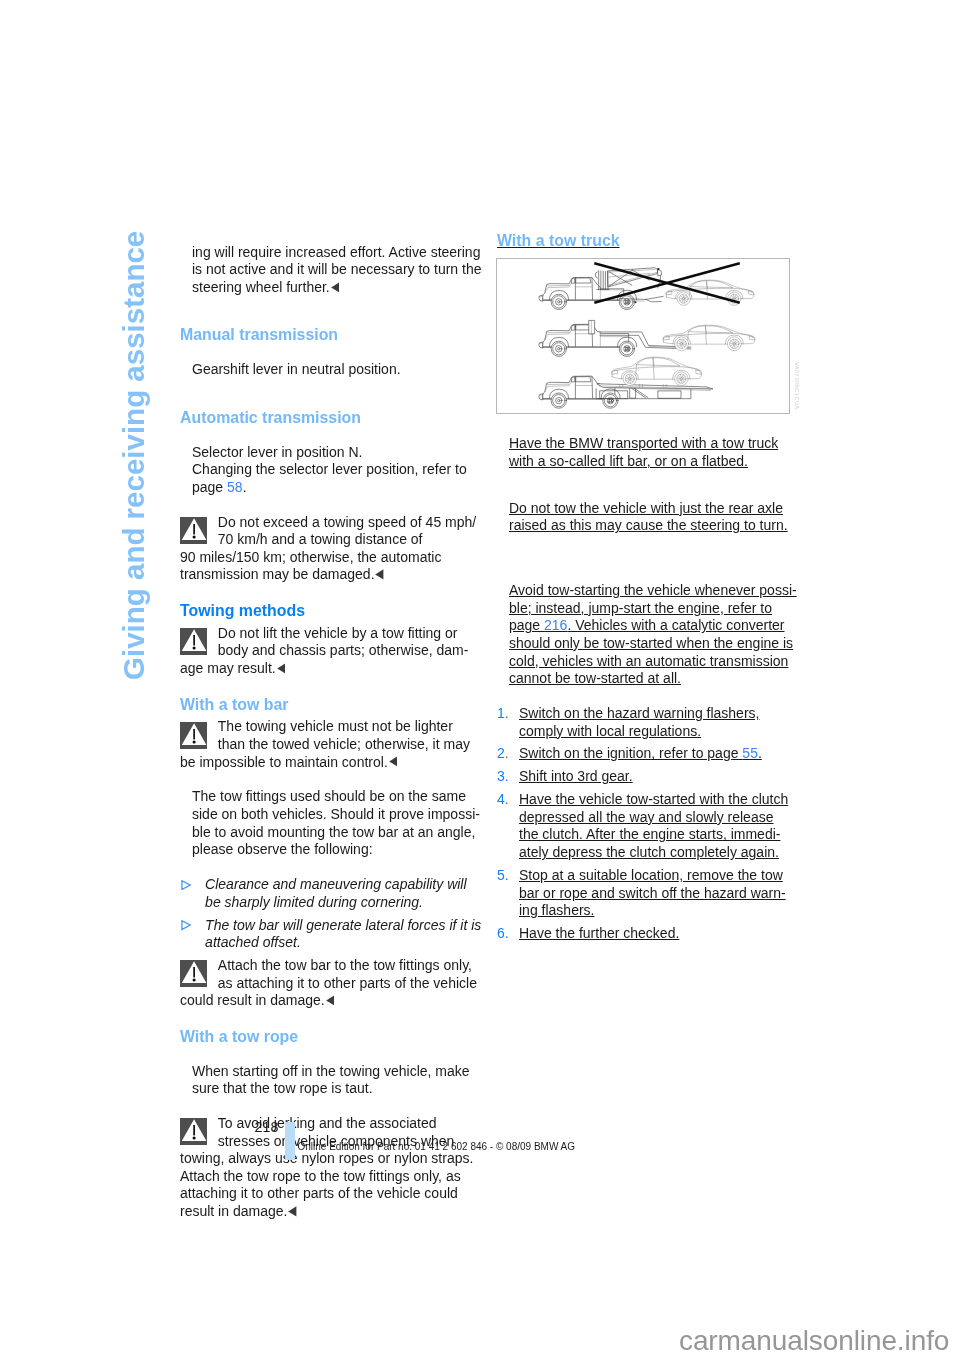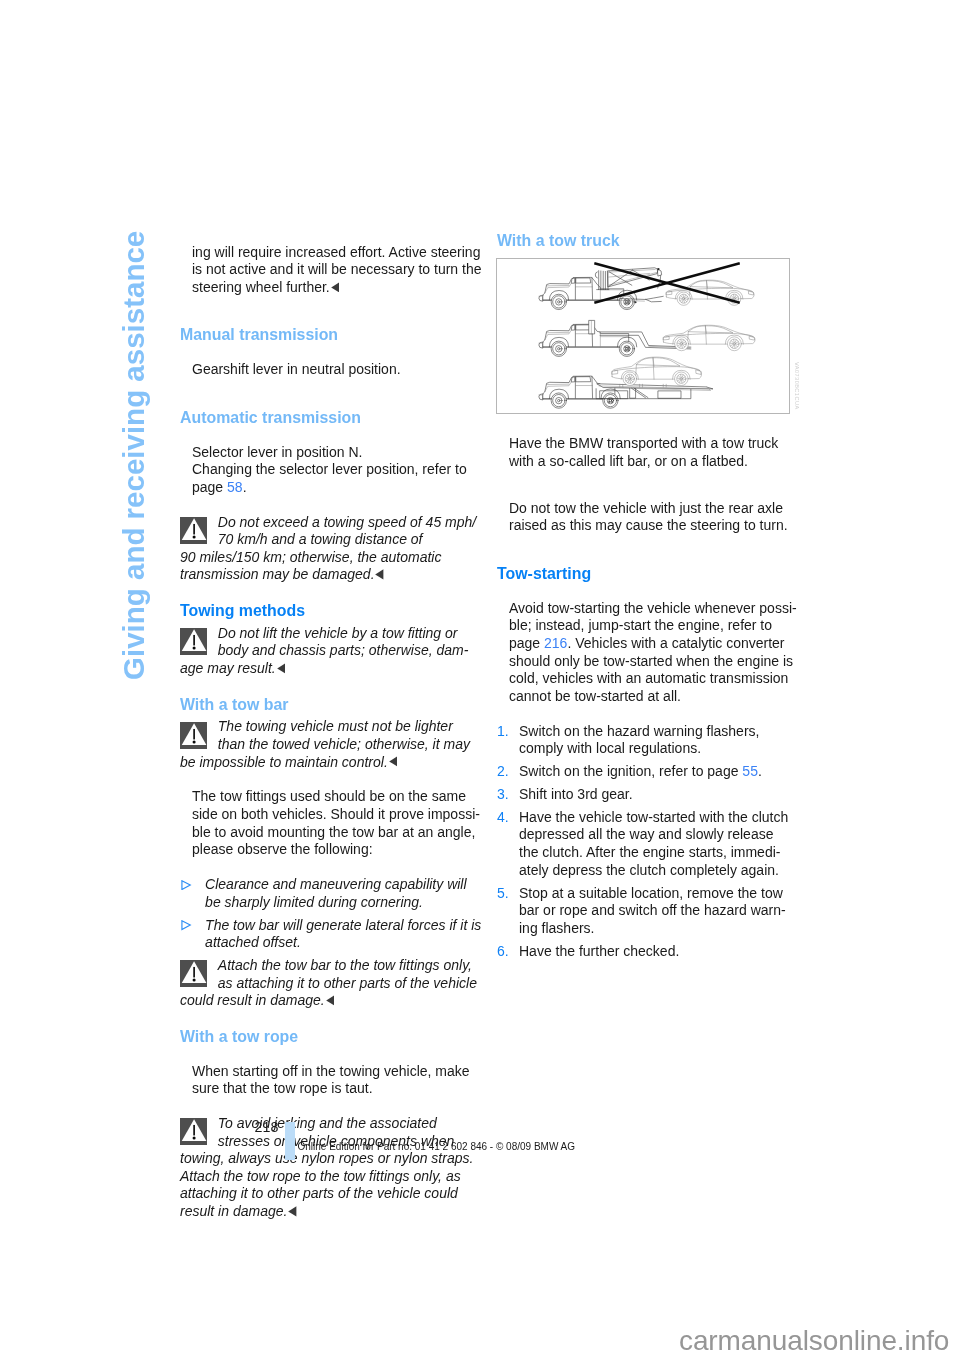--- a/index.html
+++ b/index.html
@@ -15,32 +15,32 @@
   .chapter-tab{position:absolute;left:134.3px;top:680.0px;width:0;height:0;}
   .chapter-tab span{
     display:block;position:absolute;left:0;top:0;
     transform:rotate(-90deg);transform-origin:0 0;
     font-size:29.5px;font-weight:bold;color:#85c2f9;
     white-space:nowrap;line-height:0;
   }
 
   .col{position:absolute;font-size:14px;line-height:17.6px;}
   .col-left{left:180px;top:231.6px;width:340px;}
-  .col-right{left:497px;top:231.6px;width:340px;}
+  .col-right{left:497px;top:231.6px;width:340px;text-decoration:underline;}
 
   h1.sec{font-size:15.9px;font-weight:bold;color:#0681f5;margin:0;padding:0;line-height:17.6px;}
   h2.sec{font-size:15.9px;font-weight:bold;color:#74b9f7;margin:0;padding:0;line-height:17.6px;}
   p{margin:12px;padding:0;}
   .gapH{height:18px;}
   .gapAfterH{height:5.2px;}
   .gapP{height:5.3px;}
   .ref{color:#3b82f6;}
   .em{display:inline-block;line-height:0;margin-left:0.9px;vertical-align:-0.7px;}
 
-  .warn{position:relative;font-style:italic;}
+  .warn{position:relative;}
   .warn .ico{float:left;width:27px;height:27px;margin-right:10.8px;margin-top:3.4px;line-height:0;}
   .figspacer{height:168.9px;}
 
   .bullet{position:relative;padding-left:25.1px;font-style:italic;}
   .bullet .bico{position:absolute;left:1.4px;top:3.8px;line-height:0;}
 
   .step{position:relative;padding-left:22px;}
   .step .num{position:absolute;left:0px;top:0px;color:#0f80f5;}
 
   .figbox{position:absolute;left:496px;top:258px;width:294px;height:155.5px;
@@ -154,21 +154,20 @@
   </div>
 
   <div class="col col-right">
     <h2 class="sec">With a tow truck</h2>
     <div class="gapAfterH"></div>
     <div class="figspacer"></div>
     <p class="tx">Have the BMW transported with a tow truck<br>with a so-called lift bar, or on a flatbed.</p>
     <div class="gapP"></div>
     <p class="tx">Do not tow the vehicle with just the rear axle<br>raised as this may cause the steering to turn.</p>
     <div class="gapH"></div>
-    <h1 class="sec">Tow-starting</h1>
     <div class="gapAfterH"></div>
     <p class="tx"><span>Avoid tow-starting the vehicle whenever possi-<br>ble; instead, jump-start the engine, refer to<br>page </span><span class="ref">216</span><span>. Vehicles with a catalytic converter<br>should only be tow-started when the engine is<br>cold, vehicles with an automatic transmission<br>cannot be tow-started at all.</span></p>
     <div class="gapP"></div>
     <div id="steps">
         <div class="step tx"><span class="num">1.</span><span>Switch on the hazard warning flashers,<br>comply with local regulations.</span></div>
         <div class="gapP"></div>
         <div class="step tx"><span class="num">2.</span><span>Switch on the ignition, refer to page </span><span class="ref">55</span><span>.</span></div>
         <div class="gapP"></div>
         <div class="step tx"><span class="num">3.</span><span>Shift into 3rd gear.</span></div>
         <div class="gapP"></div>

